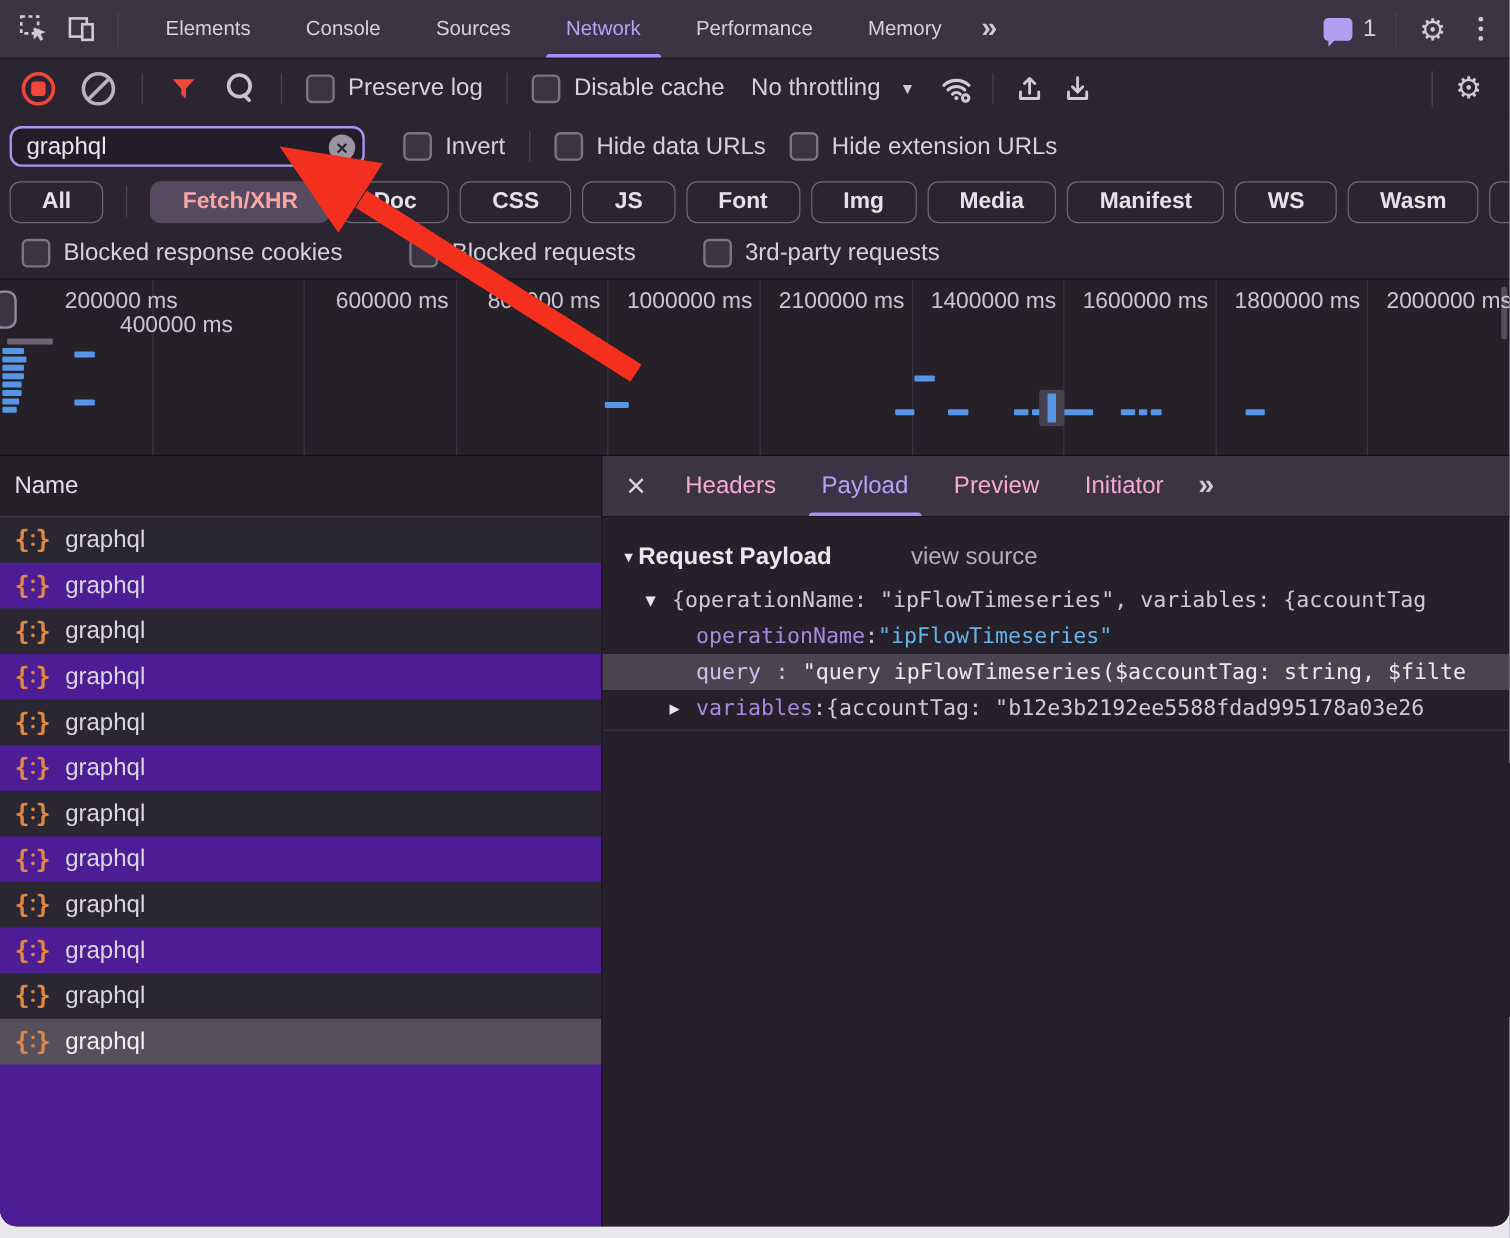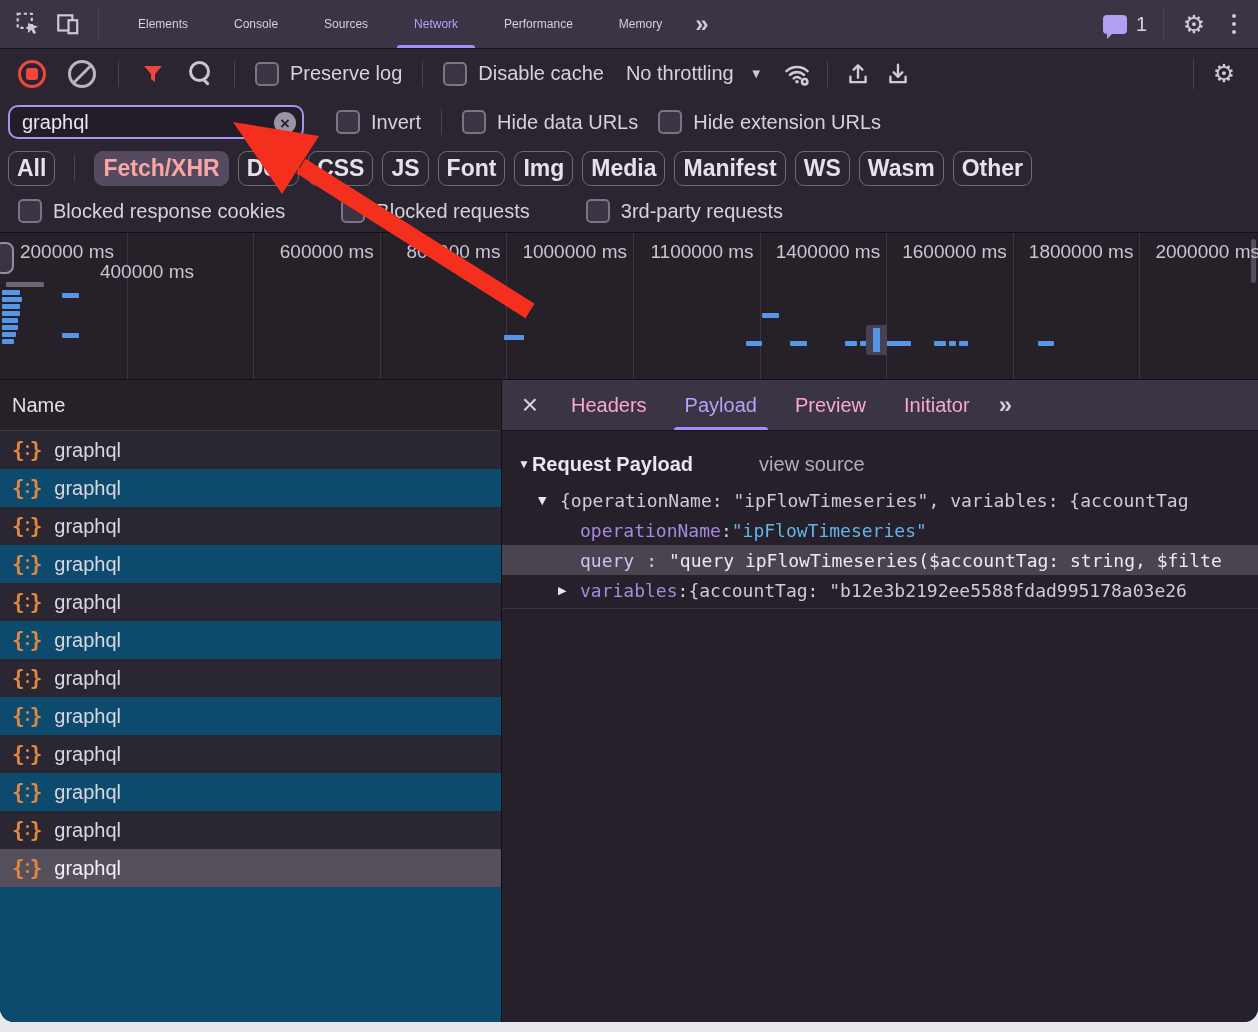--- a/index.html
+++ b/index.html
@@ -9,21 +9,21 @@
        border-radius:0 0 14px 14px;overflow:hidden;}
   .vsep{width:1px;height:26px;background:#4a4454;margin:0 10px;flex:none;}
   .vsep.tall{height:30px;}
 
   
   .topbar{position:absolute;left:0;top:0;right:0;height:48px;background:#3b3444;
           display:flex;align-items:center;border-bottom:1px solid #17141d;}
   .icon-btn{width:40px;height:40px;display:flex;align-items:center;justify-content:center;
             color:#cfcad6;flex:none;cursor:pointer;}
   .tabs{display:flex;height:48px;margin-left:6px;}
-  .tab{padding:0 23px;display:flex;align-items:center;font-size:12px;color:#d6d1db;
+  .tab{padding:0 23px;display:flex;align-items:center;font-size:17px;color:#d6d1db;
        position:relative;cursor:pointer;white-space:nowrap;}
   .tab.active{color:#b5a3f7;}
   .tab.active::after{content:"";position:absolute;left:6px;right:6px;bottom:0;height:3px;
        background:#a78df5;border-radius:3px 3px 0 0;}
   .chev{font-size:24px;color:#cfcad6;font-weight:bold;padding:0 10px;cursor:pointer;}
   .issues{display:flex;align-items:center;gap:9px;margin-left:auto;color:#d6d1db;
           font-size:20px;cursor:pointer;padding:0 6px;}
   .bubble{width:24px;height:19px;background:#b1a0f2;border-radius:4px;position:relative;display:block;}
   .bubble::after{content:"";position:absolute;left:4px;bottom:-5px;border:5px solid transparent;
           border-top-color:#b1a0f2;border-left-color:#b1a0f2;}
@@ -63,22 +63,22 @@
   .finput{width:100%;height:34px;box-sizing:border-box;background:#221d28;border:2px solid #a597ee;
        border-radius:10px;color:#e8e5ec;font-size:20px;padding:0 40px 0 12px;outline:none;
        font-family:"Liberation Sans",sans-serif;}
   .fclear{position:absolute;right:8px;top:7px;width:22px;height:22px;border-radius:50%;
        background:#9b95a3;color:#2a2531;display:flex;align-items:center;justify-content:center;
        font-size:17px;font-weight:bold;cursor:pointer;line-height:1;}
 
   
   .chiprow{position:absolute;left:0;top:146px;right:0;height:44px;background:#2a2531;
        display:flex;align-items:center;padding:0 8px;gap:9px;}
-  .chip{height:33px;padding:0 8px;border:1.5px solid #6e6878;border-radius:9px;color:#e6e2ea;
-       display:flex;align-items:center;font-size:23px;font-weight:600;cursor:pointer;
+  .chip{height:33px;padding:0 26px;border:1.5px solid #6e6878;border-radius:9px;color:#e6e2ea;
+       display:flex;align-items:center;font-size:19px;font-weight:600;cursor:pointer;
        white-space:nowrap;flex:none;}
   .chip.active{background:#564a61;border-color:#564a61;color:#fca5a5;}
 
   
   .checkrow{position:absolute;left:0;top:190px;right:0;height:42px;background:#2a2531;
        display:flex;align-items:center;padding:0 8px;gap:36px;border-bottom:1px solid #141019;}
 
   
   #timeline{position:absolute;left:0;top:233px;right:0;height:146px;background:#262129;
        overflow:hidden;border-bottom:1px solid #141019;}
@@ -87,21 +87,21 @@
   .tlbar{position:absolute;height:5px;background:#5795e6;border-radius:1px;}
   .tlbar.gray{background:#6b6573;}
   .tlmarker{position:absolute;background:#474152;border-radius:2px;}
   .tlmarker i{position:absolute;left:7px;top:3px;width:7px;height:24px;background:#5795e6;display:block;}
   .tl-handle{position:absolute;left:-6px;top:9px;width:16px;height:28px;border:2px solid #948ca3;
        border-radius:8px;background:#3b3444;}
   .tl-scroll{position:absolute;right:2px;top:6px;width:5px;height:44px;background:#534e5e;border-radius:3px;}
 
   
   #main{position:absolute;left:0;top:380px;right:0;bottom:0;display:flex;}
-  #req-table{width:501px;flex:none;background:#0c4a6e;border-right:1px solid #120f18;
+  #req-table{width:501px;flex:none;background:#4c1d95;border-right:1px solid #120f18;
        display:flex;flex-direction:column;}
   .thead{height:50px;display:flex;align-items:center;padding-left:12px;font-size:20px;
        color:#e3dfe8;border-bottom:1px solid #3c3744;background:#262129;flex:none;}
   .rrow{height:38px;display:flex;align-items:center;gap:12px;padding-left:12px;font-size:20px;
        color:#dbd7e0;cursor:pointer;flex:none;}
   .rrow.lt{background:#2b2732;}
   .rrow.sel{background:#56505d;color:#f2eff5;}
   .bicon{display:inline-flex;align-items:center;color:#e08742;
        font:700 21px "DejaVu Sans Mono",monospace;line-height:1;}
   .bicon .colon{display:flex;flex-direction:column;gap:4px;margin:0 1px;}
@@ -282,31 +282,31 @@
       <div class="check-item">
         <div class="cb"></div>
         <div style="display: inline;">3rd-party requests</div>
       </div>
     </div>
 
   <div id="timeline">
     <span class="tl-handle"></span>
     <span class="tl-scroll"></span>
   <div class="gline" style="left: 126.6px;"></div>
-      <div class="tl-label" style="right: 1144px; text-align: right;">200000 ms</div>
+      <div class="tl-label" style="right: 1110px; text-align: right;">200000 ms</div>
       <div class="gline" style="left: 253.2px;"></div>
       <div class="tl-label" style="right: 1064px; margin-top: 20px;">400000 ms</div>
       <div class="gline" style="left: 379.8px;"></div>
       <div class="tl-label" style="right: 884.2px;">600000 ms</div>
       <div class="gline" style="left: 506.4px;"></div>
       <div class="tl-label" style="right: 757.6px;">800000 ms</div>
       <div class="gline" style="left: 633px;"></div>
       <div class="tl-label" style="right: 631px;">1000000 ms</div>
       <div class="gline" style="left: 759.6px;"></div>
-      <div class="tl-label" style="right: 504.4px;">1100000 ms</div>
+      <div class="tl-label" style="right: 504.4px;">2100000 ms</div>
       <div class="gline" style="left: 886.2px;"></div>
       <div class="tl-label" style="right: 377.8px;">1400000 ms</div>
       <div class="gline" style="left: 1012.8px;"></div>
       <div class="tl-label" style="right: 251.2px;">1600000 ms</div>
       <div class="gline" style="left: 1139.4px;"></div>
       <div class="tl-label" style="right: 124.6px;">1800000 ms</div>
       <div class="tl-label" style="right: -2px;">2000000 ms</div>
       <div class="tlbar gray" style="left: 6px; top: 49px; width: 38px;"></div>
       <div class="tlbar" style="left: 2px; top: 57px; width: 18px;"></div>
       <div class="tlbar" style="left: 2px; top: 64px; width: 20px;"></div>

